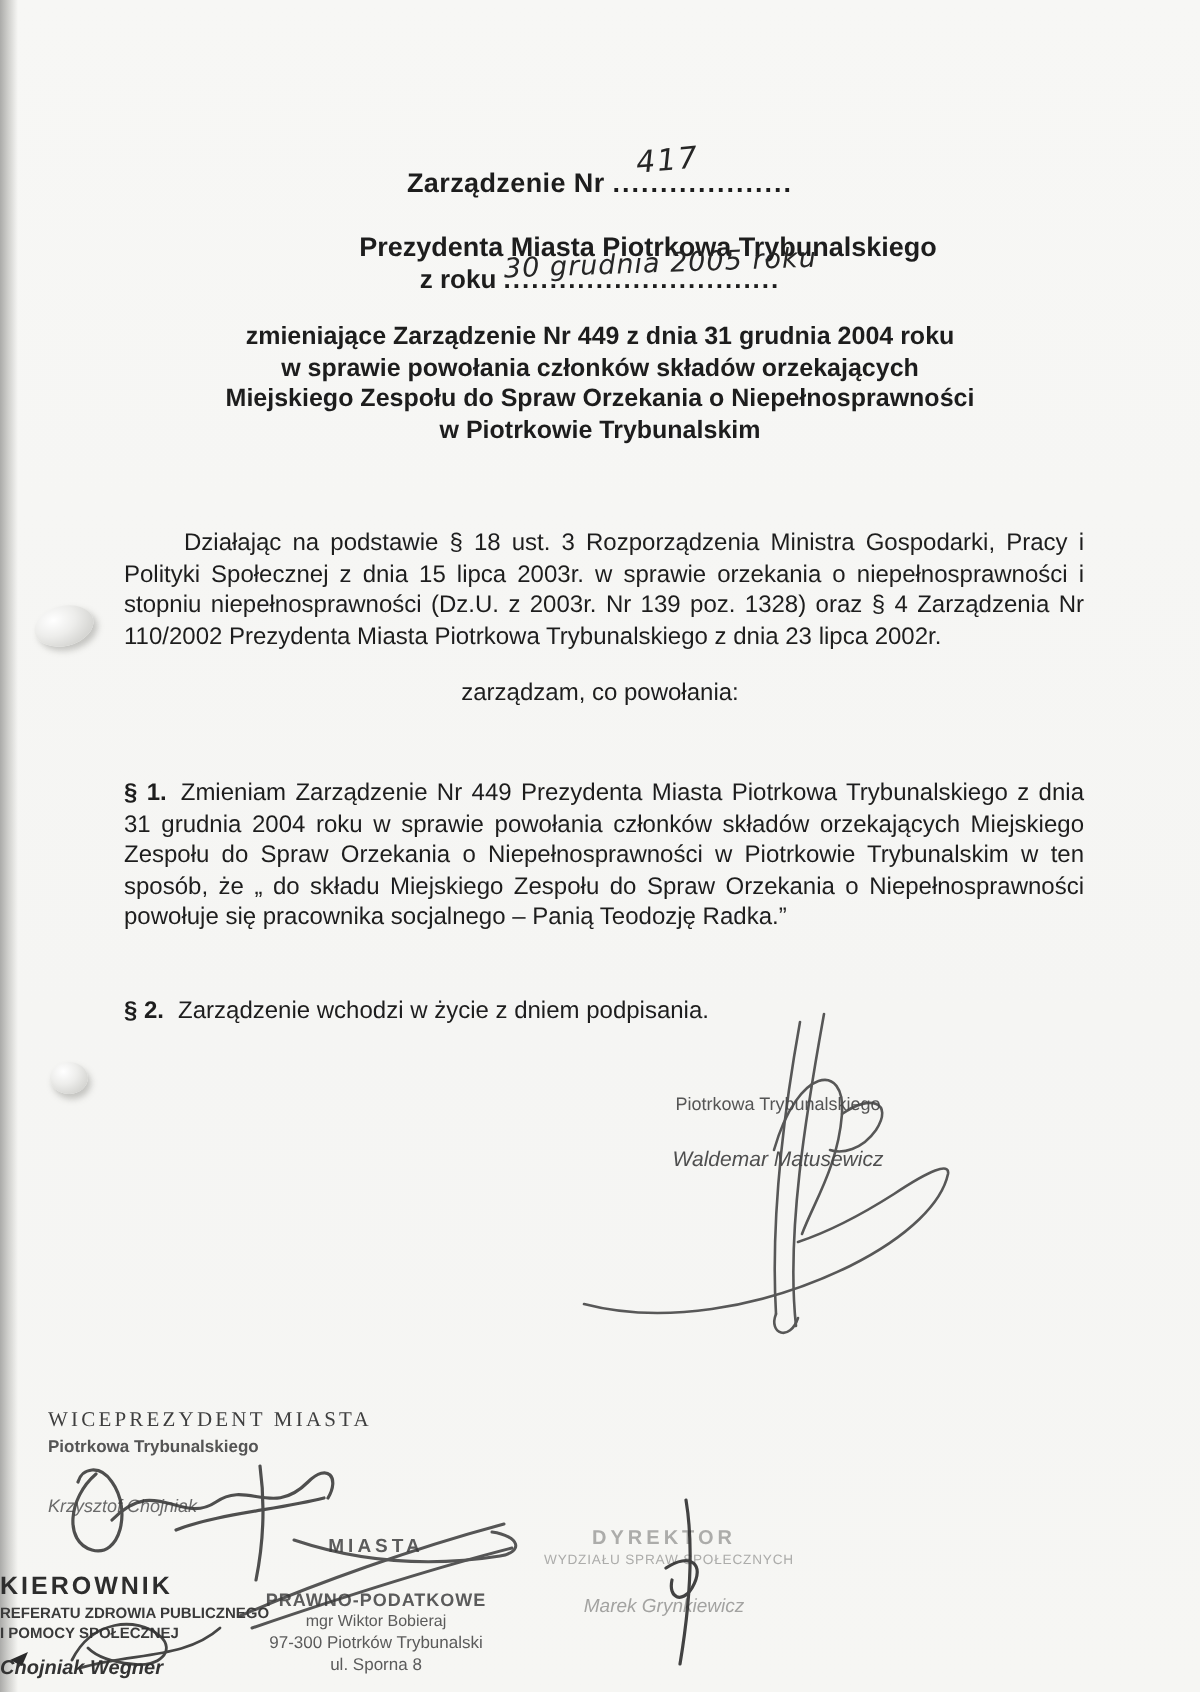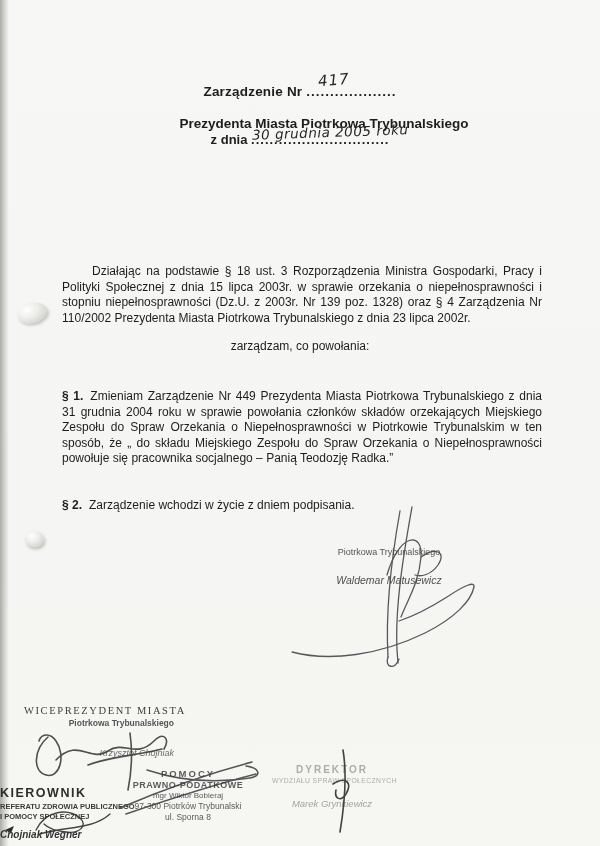--- a/index.html
+++ b/index.html
@@ -34,34 +34,34 @@
   .par1{top:377px;}
   .par2{top:486px;left:62px;width:480px;font-size:12px;}
   .b{font-weight:normal;}
   .par-label{font-weight:bold;margin-right:7px;}
   
   .pres{left:306px;top:546px;width:166px;text-align:center;}
   .pres-title{font-size:12.5px;letter-spacing:2px;color:#3a3a3a;white-space:nowrap;}
   .pres-sub{font-size:9px;color:#555;margin-top:1px;}
   .pres-name{font-size:10.5px;font-style:italic;color:#4f4f4f;margin-top:17px;}
   
-  .vice{left:24px;top:705px;width:150px;text-align:right;}
+  .vice{left:24px;top:705px;width:150px;text-align:left;}
   .vice-title{font-family:"Liberation Serif",serif;font-size:10.5px;letter-spacing:1.6px;color:#3f3f3f;white-space:nowrap;}
   .vice-sub{font-size:8.5px;font-weight:bold;color:#555;margin-top:2px;}
   .vice-name{font-size:9px;font-style:italic;color:#6a6a6a;margin-top:20px;}
   
   .kier{left:0px;top:786px;width:158px;text-align:left;}
   .kier-title{font-size:12.5px;font-weight:bold;letter-spacing:1.5px;color:#2d2d2d;}
   .kier-l2{font-size:7.5px;font-weight:bold;color:#3a3a3a;margin-top:2px;white-space:nowrap;}
   .kier-l3{font-size:7.5px;font-weight:bold;color:#3a3a3a;margin-top:1px;}
   .kier-name{font-size:10px;font-weight:bold;font-style:italic;color:#333;margin-top:8px;}
   
   .biuro{left:112px;top:768px;width:152px;text-align:center;color:#5b5b5b;}
   .biuro-l1{font-size:9.5px;font-weight:bold;letter-spacing:2px;}
-  .biuro-l2{font-size:9px;font-weight:bold;letter-spacing:.5px;margin-top:1px;}
+  .biuro-l2{font-size:9px;font-weight:bold;letter-spacing:.5px;margin-top:16px;}
   .biuro-l3{font-size:8px;margin-top:1px;}
   .biuro-l4{font-size:8.5px;margin-top:1px;}
   .biuro-l5{font-size:8.5px;margin-top:1px;}
   
   .dyr{left:272px;top:764px;width:120px;text-align:center;color:#acacaa;}
   .dyr-title{font-size:10px;font-weight:bold;letter-spacing:2px;}
   .dyr-sub{font-size:6.8px;letter-spacing:.4px;margin-top:2px;white-space:nowrap;}
   .dyr-name{font-size:9.5px;font-style:italic;color:#a3a3a1;margin-top:14px;}
   svg{display:block;}
   .sig path{fill:none;stroke-linecap:round;stroke-linejoin:round;}
@@ -74,24 +74,30 @@
   <div class="abs scan-edge"></div>
   <div class="abs punch punch1"></div>
   <div class="abs punch punch2"></div>
 
   <div class="abs centered title-line"><span>Zarządzenie Nr</span>
     <span class="dots">...................</span></div>
   <div class="abs hw hw-number">417</div>
 
   <div class="abs centered issuer-line">Prezydenta Miasta Piotrkowa Trybunalskiego</div>
 
-  <div class="abs centered date-line"><span>z dnia</span>
+  <div class="abs centered date-line"><span>z roku</span>
     <span class="dots">..............................</span></div>
   <div class="abs hw hw-date">30 grudnia 2005 roku</div>
 
+  <div class="abs centered subject">
+    <div>zmieniające Zarządzenie Nr 449 z dnia 31 grudnia 2004 roku</div>
+    <div>w sprawie powołania członków składów orzekających</div>
+    <div>Miejskiego Zespołu do Spraw Orzekania o Niepełnosprawności</div>
+    <div>w Piotrkowie Trybunalskim</div>
+  </div>
 
   <p class="abs para legal">Działając na podstawie § 18 ust. 3 Rozporządzenia Ministra Gospodarki, Pracy i Polityki Społecznej z dnia 15 lipca 2003r. w sprawie orzekania o niepełnosprawności i stopniu niepełnosprawności (Dz.U. z 2003r. Nr 139 poz. 1328) oraz § 4 Zarządzenia Nr 110/2002 Prezydenta Miasta Piotrkowa Trybunalskiego z dnia 23 lipca 2002r.</p>
 
   <div class="abs centered decree-line"><span class="b">zarządzam</span><span>, co powołania:</span></div>
 
   <p class="abs para par1"><span class="par-label">§ 1.</span><span>Zmieniam Zarządzenie Nr 449 Prezydenta Miasta Piotrkowa Trybunalskiego z dnia 31 grudnia 2004 roku w sprawie powołania członków składów orzekających Miejskiego Zespołu do Spraw Orzekania o Niepełnosprawności w Piotrkowie Trybunalskim w ten sposób, że „ do składu Miejskiego Zespołu do Spraw Orzekania o Niepełnosprawności powołuje się pracownika socjalnego – </span><span class="b">Panią Teodozję Radka.”</span></p>
 
   <p class="abs par2"><span class="par-label">§ 2.</span><span>Zarządzenie wchodzi w życie z dniem podpisania.</span></p>
 
   <div class="abs pres">
@@ -133,21 +139,21 @@
     <g stroke="#333" stroke-width="1.4" opacity="0.9">
       <path d="M10,26 C20,6 42,4 54,14 C62,21 54,30 40,28 C30,27 22,24 18,20"></path>
       <path d="M14,30 C40,22 66,26 84,10"></path>
     </g>
   </svg>
   <svg class="abs" style="left:3px;top:824px;" width="14" height="12" viewBox="0 0 14 12">
     <path d="M2,6 L11,2 L8,9 Z" fill="#2b2b2b"></path>
   </svg>
 
   <div class="abs biuro">
-    <div class="biuro-l1">POMOCY</div>
+    <div class="biuro-l1">MIASTA</div>
     <div class="biuro-l2">PRAWNO-PODATKOWE</div>
     <div class="biuro-l3">mgr Wiktor Bobieraj</div>
     <div class="biuro-l4">97-300 Piotrków Trybunalski</div>
     <div class="biuro-l5">ul. Sporna 8</div>
   </div>
   <svg class="abs sig" style="left:112px;top:750px;" width="150" height="70" viewBox="0 0 150 70">
     <g stroke="#3a3a3a" stroke-width="1.5" opacity="0.85">
       <path d="M8,58 C45,42 95,24 140,12"></path>
       <path d="M14,64 C55,50 105,34 144,24"></path>
       <path d="M35,20 C65,30 100,34 138,28 C150,26 148,18 134,16"></path>

